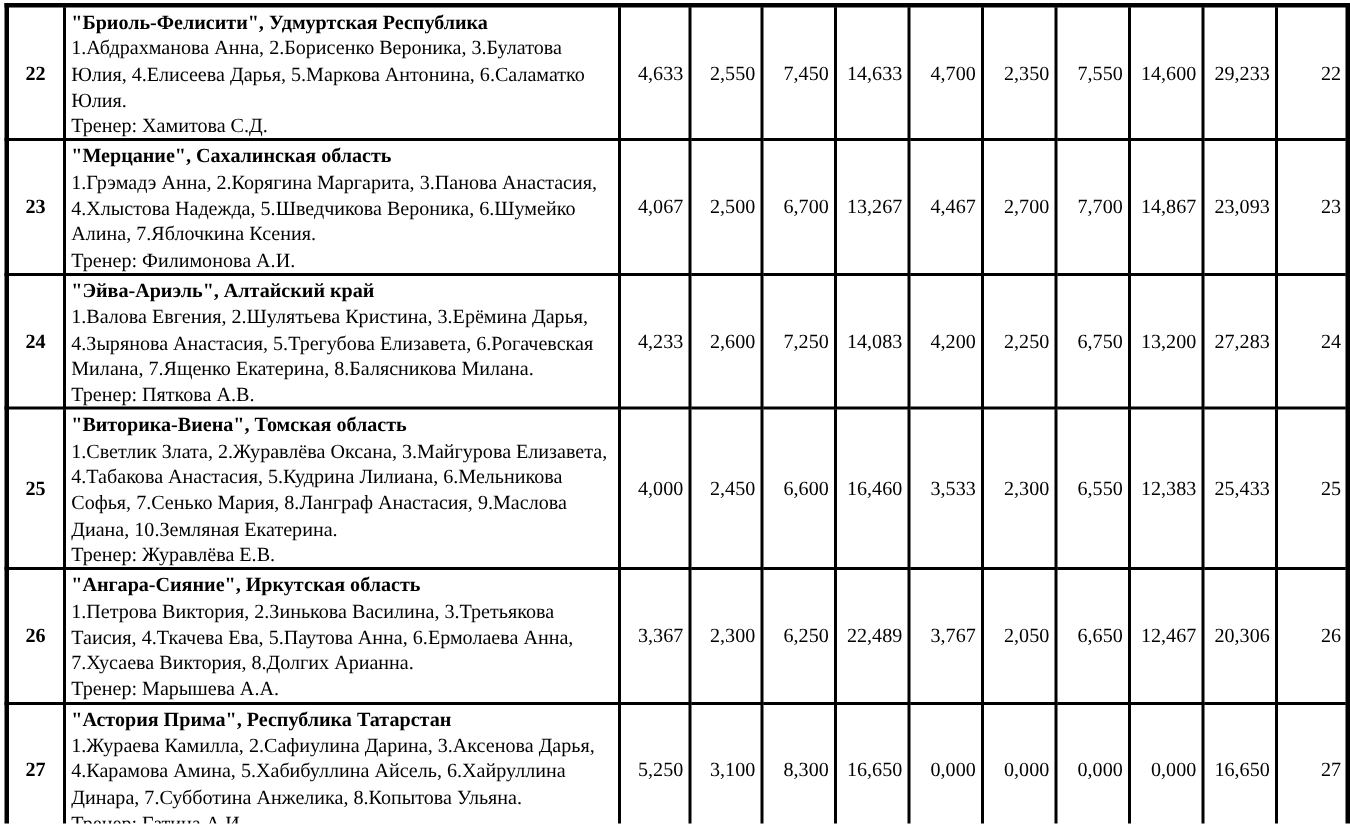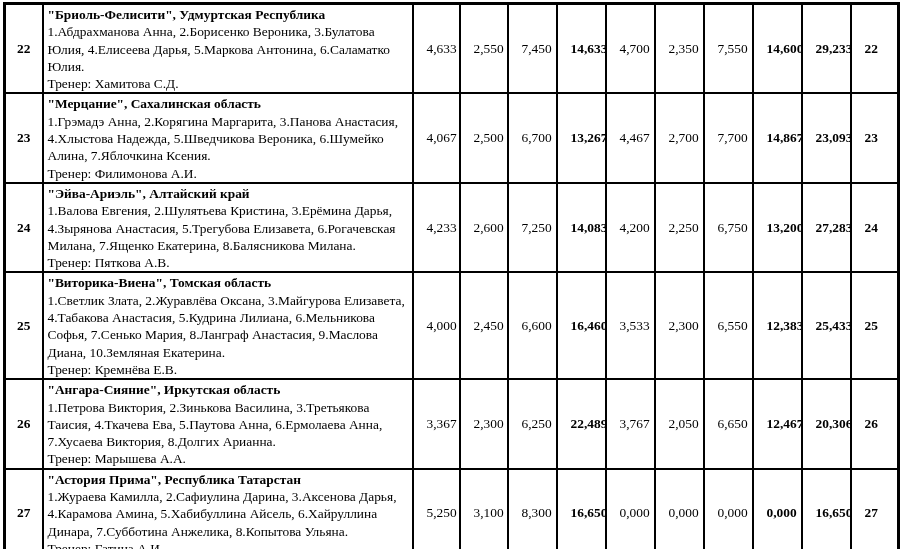--- a/index.html
+++ b/index.html
@@ -16,24 +16,24 @@
   td.num {
     text-align:center; vertical-align:middle;
     font-weight:bold; font-size:13.4px;
   }
   td.team {
     vertical-align:top; padding:1px 3px 0 4px;
     font-size:13.4px; line-height:17.3px;
   }
   .team-name { font-weight:bold; }
   td.score {
-    text-align:left; vertical-align:middle; font-size:13.4px;
-    padding:0 13px;
+    text-align:right; vertical-align:middle; font-size:13.4px;
+    padding:0 3px;
   }
-  td.score.b { font-weight:bold; }
+  td.score.b { font-weight:normal; }
 </style>
 </head>
 <body>
 
 <table>
   <colgroup>
     <col style="width:38px">
       <col style="width:370px">
     <col style="width:47px">
       <col style="width:48px">
@@ -96,21 +96,21 @@
       <td class="score">6,750</td>
       <td class="score b">13,200</td>
       <td class="score b">27,283</td>
       <td class="score b">24</td>
     </tr>
 
     <tr style="height:106px">
       <td class="num">25</td>
       <td class="team"><span class="team-name">"Виторика-Виена", Томская область</span><br>
         <span>1.Светлик Злата, 2.Журавлёва Оксана, 3.Майгурова Елизавета, 4.Табакова Анастасия, 5.Кудрина Лилиана, 6.Мельникова Софья, 7.Сенько Мария, 8.Ланграф Анастасия, 9.Маслова Диана, 10.Земляная Екатерина.</span><br>
-        <span>Тренер: Кремнёва Е.В.</span></td>
+        <span>Тренер: Журавлёва Е.В.</span></td>
       <td class="score">4,000</td>
       <td class="score">2,450</td>
       <td class="score">6,600</td>
       <td class="score b">16,460</td>
       <td class="score">3,533</td>
       <td class="score">2,300</td>
       <td class="score">6,550</td>
       <td class="score b">12,383</td>
       <td class="score b">25,433</td>
       <td class="score b">25</td>

